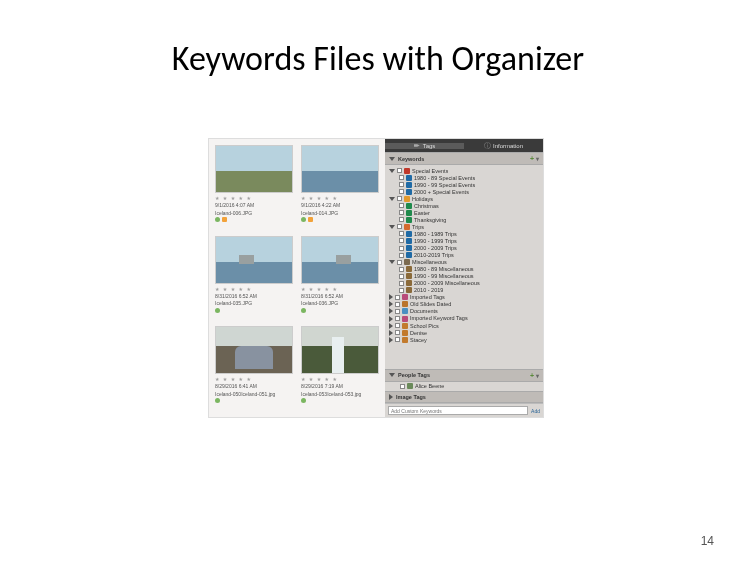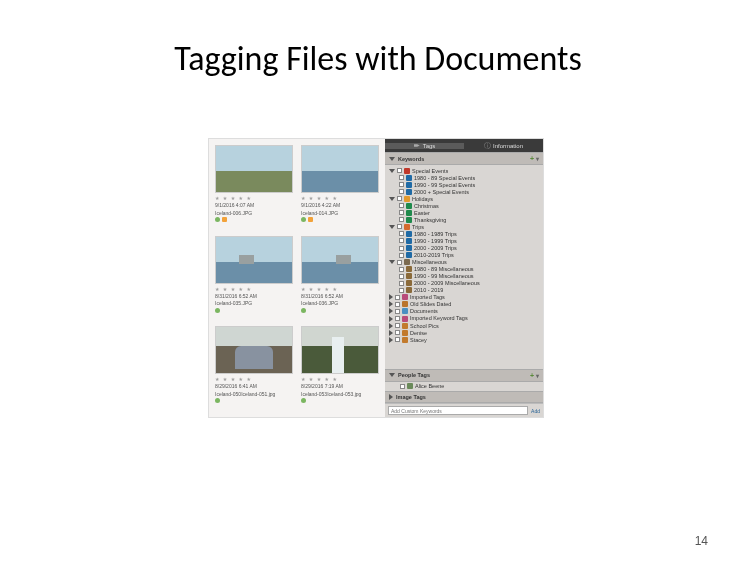--- a/index.html
+++ b/index.html
@@ -13,21 +13,21 @@
     font-size: 34px;
     font-weight: normal;
     font-family: "Calibri", "Helvetica Neue", sans-serif;
     color: #000;
     position: absolute;
     top: 38px; left: 0; right: 0;
     text-align: center;
   }
   .page-number {
     position: absolute;
-    bottom: 28px; right: 48px;
+    bottom: 28px; right: 42px;
     font-size: 12px;
     color: #555;
   }
   .screenshot {
     position: absolute;
     top: 138px; left: 208px;
     width: 336px; height: 280px;
     border: 1px solid #ddd;
     background: #fff;
     display: flex;
@@ -108,21 +108,21 @@
   }
   .kw-input {
     flex:1; height:9px; font-size:5px; padding:0 2px;
     border:1px solid #aaa; background:#fff; color:#888;
   }
   .add-link { color:#2a6496; font-size:5px;}
 </style>
 </head>
 <body>
 
-<h1 class="slide-title">Tagging Files with Documents</h1>
+<h1 class="slide-title">Keywords Files with Organizer</h1>
 
 <div class="screenshot">
 
   <div class="thumbgrid">
 
     <div class="thumb-cell">
       <div class="thumb-img">
           <div class="sky"></div>
           <div class="land"></div>
         </div>

